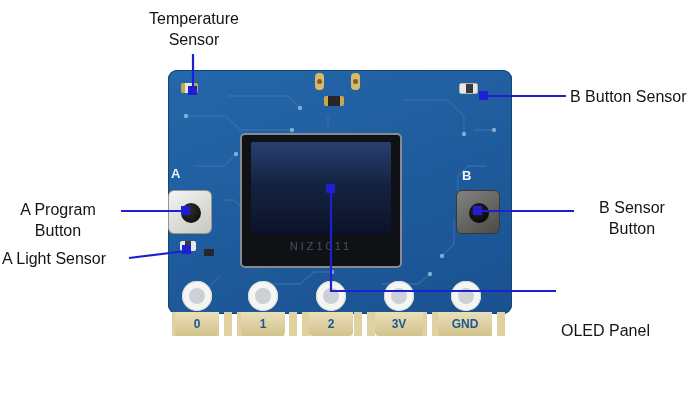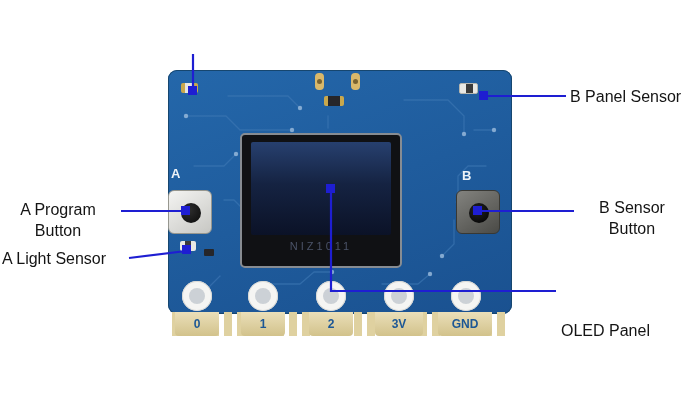--- a/index.html
+++ b/index.html
@@ -162,22 +162,26 @@
     <g fill="#1e1ed2">
       <rect x="188" y="86" width="9" height="9"></rect>
       <rect x="479" y="91" width="9" height="9"></rect>
       <rect x="181" y="206" width="9" height="9"></rect>
       <rect x="182" y="245" width="9" height="9"></rect>
       <rect x="473" y="206" width="9" height="9"></rect>
       <rect x="326" y="184" width="9" height="9"></rect>
     </g>
   </svg>
 
+  <div class="label lbl-temp center">
+    <div>Temperature</div>
+    <div>Sensor</div>
+  </div>
 
-  <div class="label lbl-blight nowrap">B Panel Sensor</div>
+  <div class="label lbl-blight nowrap">B Button Sensor</div>
 
   <div class="label lbl-aprog center">
     <div>A Program</div>
     <div>Button</div>
   </div>
 
   <div class="label lbl-alight nowrap">A Light Sensor</div>
 
   <div class="label lbl-bprog center">
     <div>B Sensor</div>

